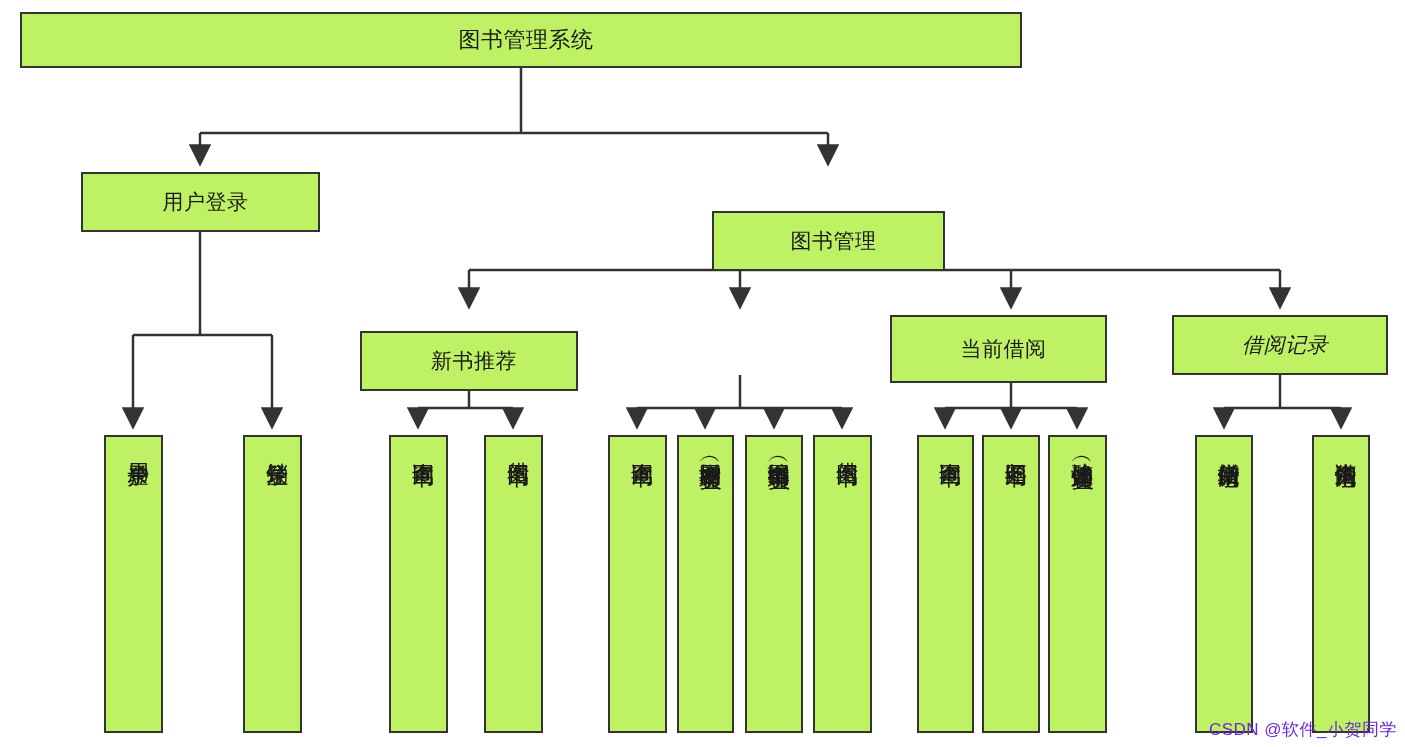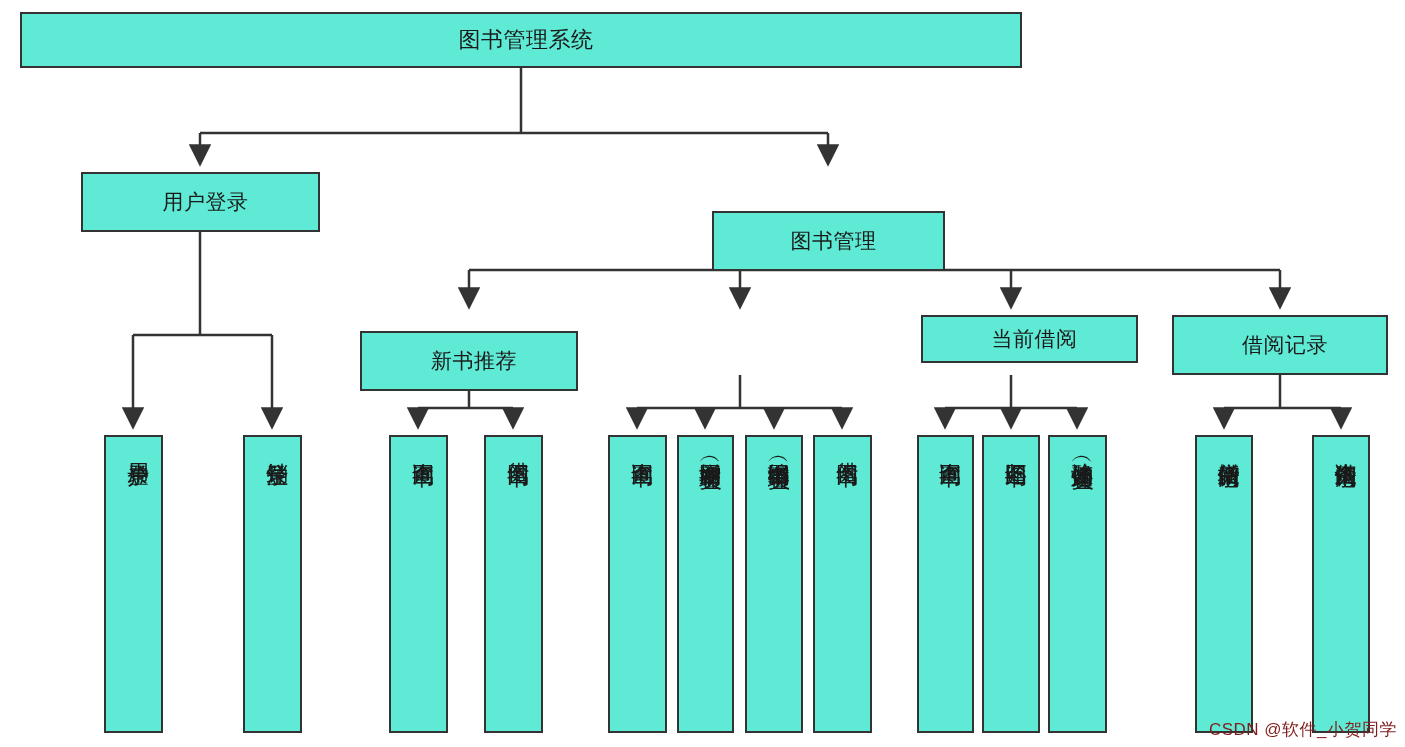--- a/index.html
+++ b/index.html
@@ -22,21 +22,21 @@
     left: 0;
     top: 0;
     width: 1405px;
     height: 747px;
     pointer-events: none;
   }
   .node {
     position: absolute;
     box-sizing: border-box;
     border: 2.5px solid #333333;
-    background: #5eead4;
+    background: #bef264;
     display: flex;
     align-items: center;
     justify-content: center;
     color: #1a1a1a;
     padding-left: 10px;
   }
   .node .label {
     display: block;
     text-align: center;
     line-height: 1.12;
@@ -59,21 +59,21 @@
     font-size: 22px;
     line-height: 1.16;
     letter-spacing: 1px;
     white-space: nowrap;
   }
   #watermark {
     position: absolute;
     right: 8px;
     bottom: 6px;
     font-size: 17px;
-    color: #7f1d1d;
+    color: #6d28d9;
     letter-spacing: 0.5px;
     white-space: nowrap;
     text-align: right;
   }
 </style>
 </head>
 <body>
 
 <div id="canvas">
 
@@ -127,24 +127,24 @@
   <div class="node h" style="left: 81px; top: 172px; width: 239px; height: 60px;">
     <span class="label">用户登录</span>
   </div>
   <div class="node h" style="left: 712px; top: 172px; width: 233px; height: 60px; margin-top: 39px;">
     <span class="label">图书管理</span>
   </div>
 
   <div class="node h" style="left: 360px; top: 315px; width: 218px; height: 60px; margin-top: 16px;">
     <span class="label">新书推荐</span>
   </div>
-  <div class="node h" style="left: 921px; top: 315px; width: 217px; height: 48px;">
+  <div class="node h" style="left: 890px; top: 315px; width: 217px; height: 68px;">
     <span class="label">当前借阅</span>
   </div>
-  <div class="node h" style="left: 1172px; top: 315px; width: 216px; height: 60px;">
+  <div class="node h" style="left: 1172px; top: 315px; width: 216px; height: 60px; font-style: italic;">
     <span class="label">借阅记录</span>
   </div>
 
   <div class="node v" style="left: 104px; top: 435px; width: 59px; height: 298px;">
     <span class="label">用户登录</span>
   </div>
   <div class="node v" style="left: 243px; top: 435px; width: 59px; height: 298px;">
     <span class="label">注销登录</span>
   </div>
   <div class="node v" style="left: 389px; top: 435px; width: 59px; height: 298px;">

